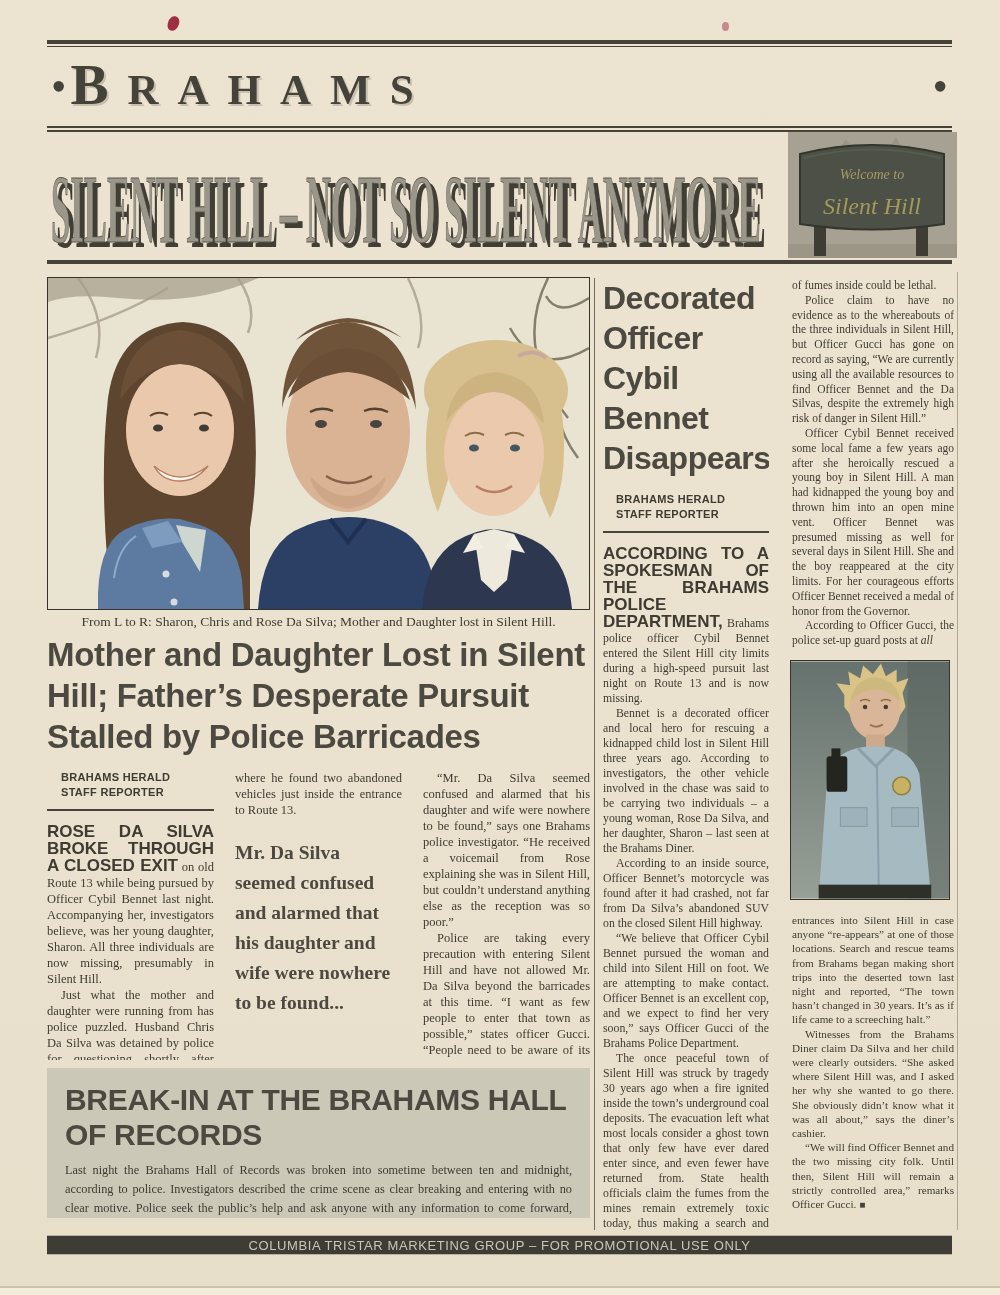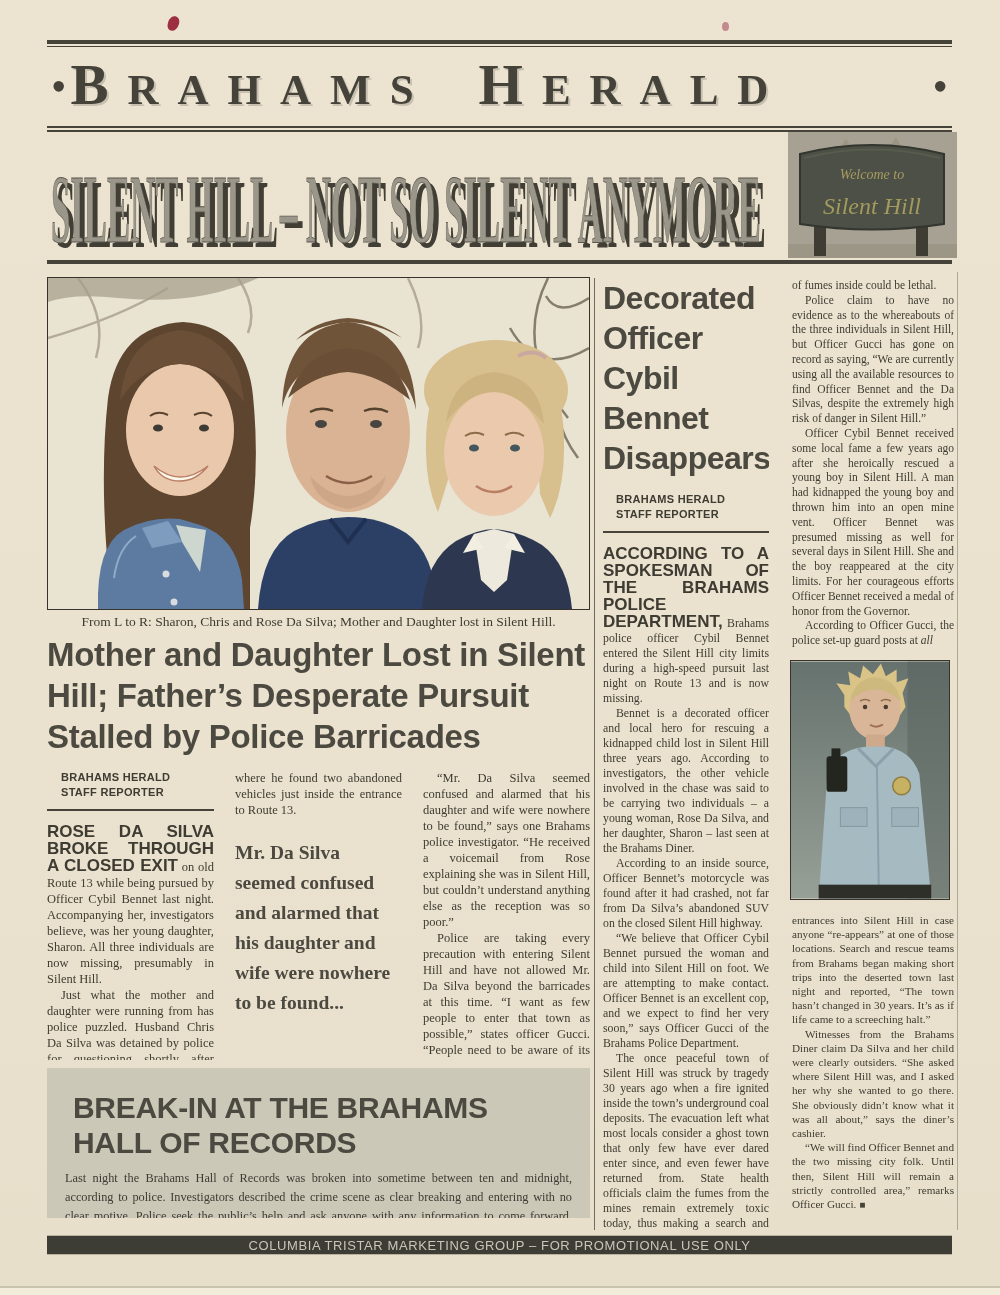--- a/index.html
+++ b/index.html
@@ -56,21 +56,21 @@
   
   .col5a{left:792px;top:278px;width:162px;height:380px;overflow:hidden;font-size:11.5px;line-height:14.8px;}
   .col5b{left:792px;top:913px;width:162px;height:320px;overflow:hidden;font-size:11.2px;line-height:14.2px;}
   .col5a p,.col5b p{margin:0;text-align:justify;text-indent:13px;}
   .col5a p.noind,.col5b p.noind{text-indent:0;}
   .officer-photo{left:790px;top:660px;width:160px;height:240px;border:1px solid #35332c;box-sizing:border-box;}
   .ital{font-style:italic;}
   
   .breakin{left:47px;top:1068px;width:543px;height:150px;background:#cbc8b8;box-sizing:border-box;
     padding:14px 18px 0 18px;overflow:hidden;}
-  .breakin h2{margin:8px;font-family:"Liberation Sans",sans-serif;font-weight:700;font-size:30px;line-height:35px;
+  .breakin h2{margin:0;font-family:"Liberation Sans",sans-serif;font-weight:700;font-size:30px;line-height:35px;
     color:#4c4940;letter-spacing:-.3px;}
   .breakin p{margin:9px 0 0 0;font-size:12.3px;line-height:19px;text-align:justify;}
   
   .footerbar{left:47px;top:1236px;width:905px;height:18px;background:#3d3c35;display:flex;align-items:center;
     justify-content:center;box-shadow:0 -1px 0 #b8b2a0, 0 1px 0 #b8b2a0;}
   .footerbar span{font-family:"Liberation Sans",sans-serif;font-size:13px;letter-spacing:.6px;color:#c9c6b8;}
   .bottom-edge{left:0;top:1286px;width:1000px;height:2px;background:#c8c4ae;}
   .bottom-strip{left:0;top:1288px;width:1000px;height:7px;background:#f2ecdb;}
 </style>
 </head>
@@ -78,21 +78,20 @@
 
 <div class="abs dot1"></div>
 <div class="abs dot2"></div>
 
 <div class="abs rule-top"></div>
 
 <header class="abs masthead">
   <span class="mast-bullet">•</span>
   <h1 class="mast-title">
       <span class="mast-word">Brahams</span>
-      <span class="mast-word">Herald</span>
     </h1>
   <span class="mast-bullet">•</span>
 </header>
 
 <div class="abs rule-mast"></div>
 
 <svg class="abs banner-svg" width="725" height="120">
   <text x="9" y="107" font-family="Liberation Serif, serif" font-weight="bold" font-size="97" textLength="710" lengthAdjust="spacingAndGlyphs" fill="#413e36">SILENT HILL – NOT SO SILENT ANYMORE</text>
   <text x="4" y="102" font-family="Liberation Serif, serif" font-weight="bold" font-size="97" textLength="710" lengthAdjust="spacingAndGlyphs" fill="#9a968a" stroke="#5b574c" stroke-width="0.8">SILENT HILL – NOT SO SILENT ANYMORE</text>
 </svg>

